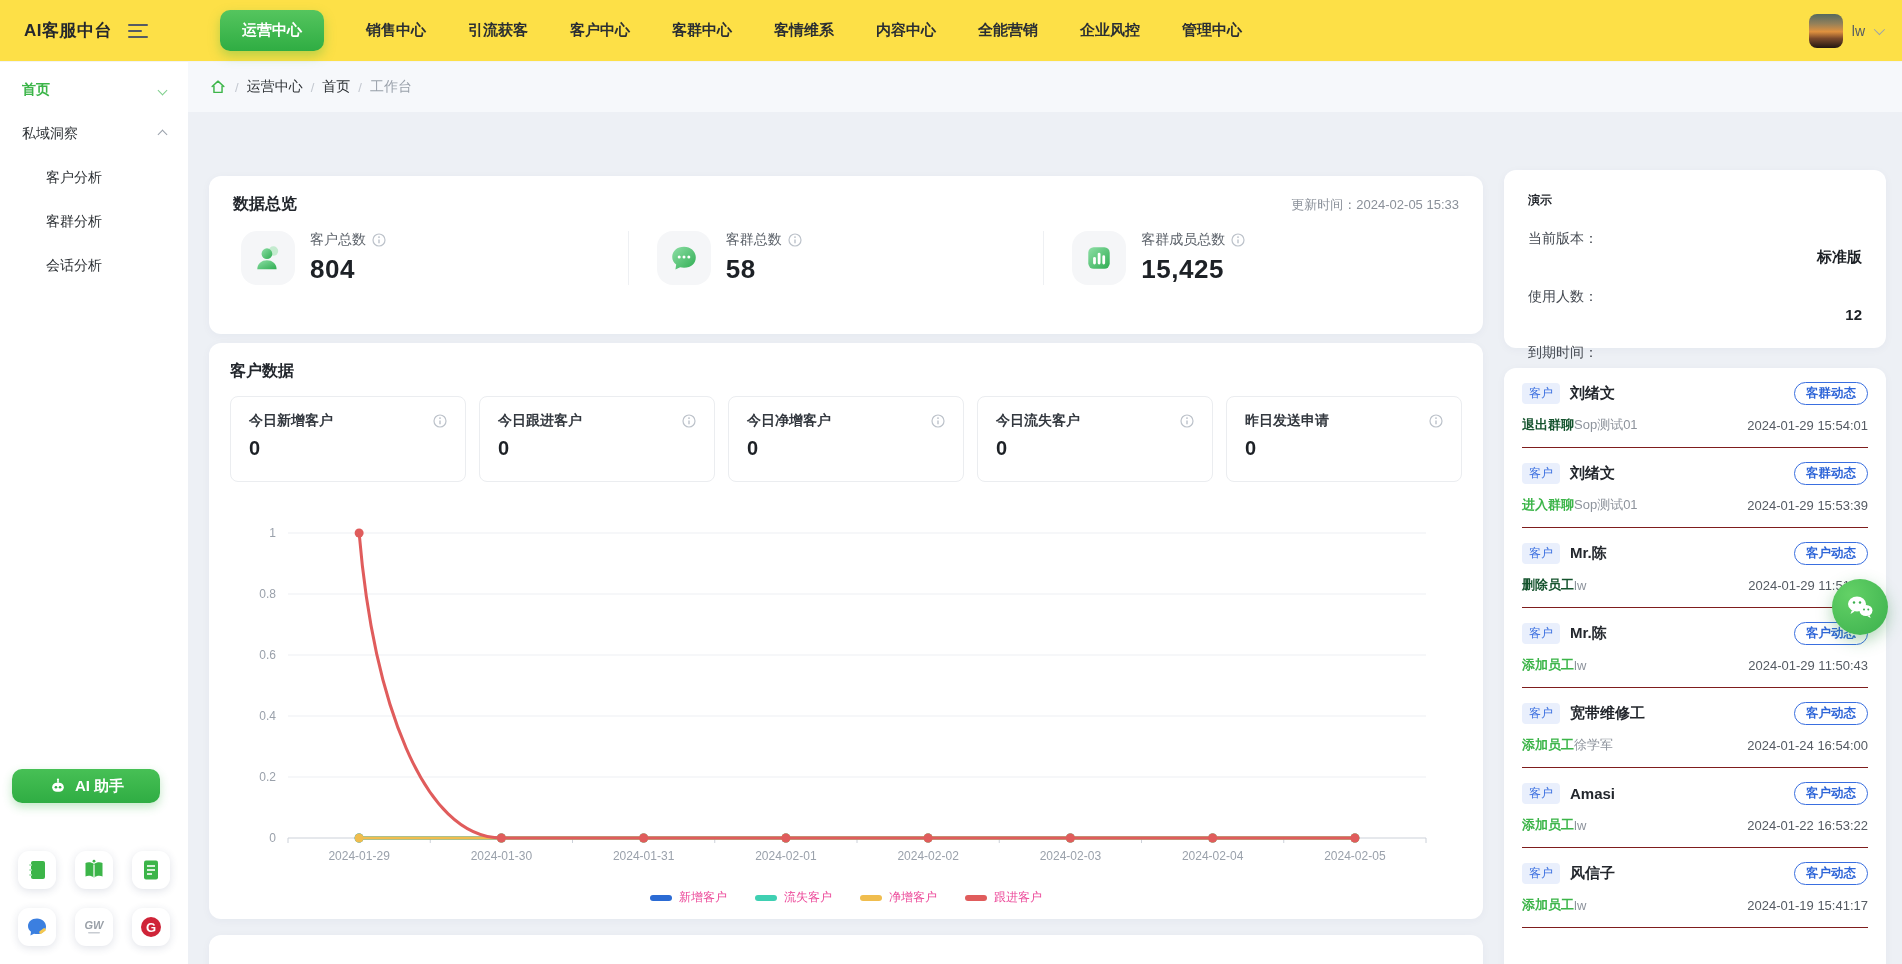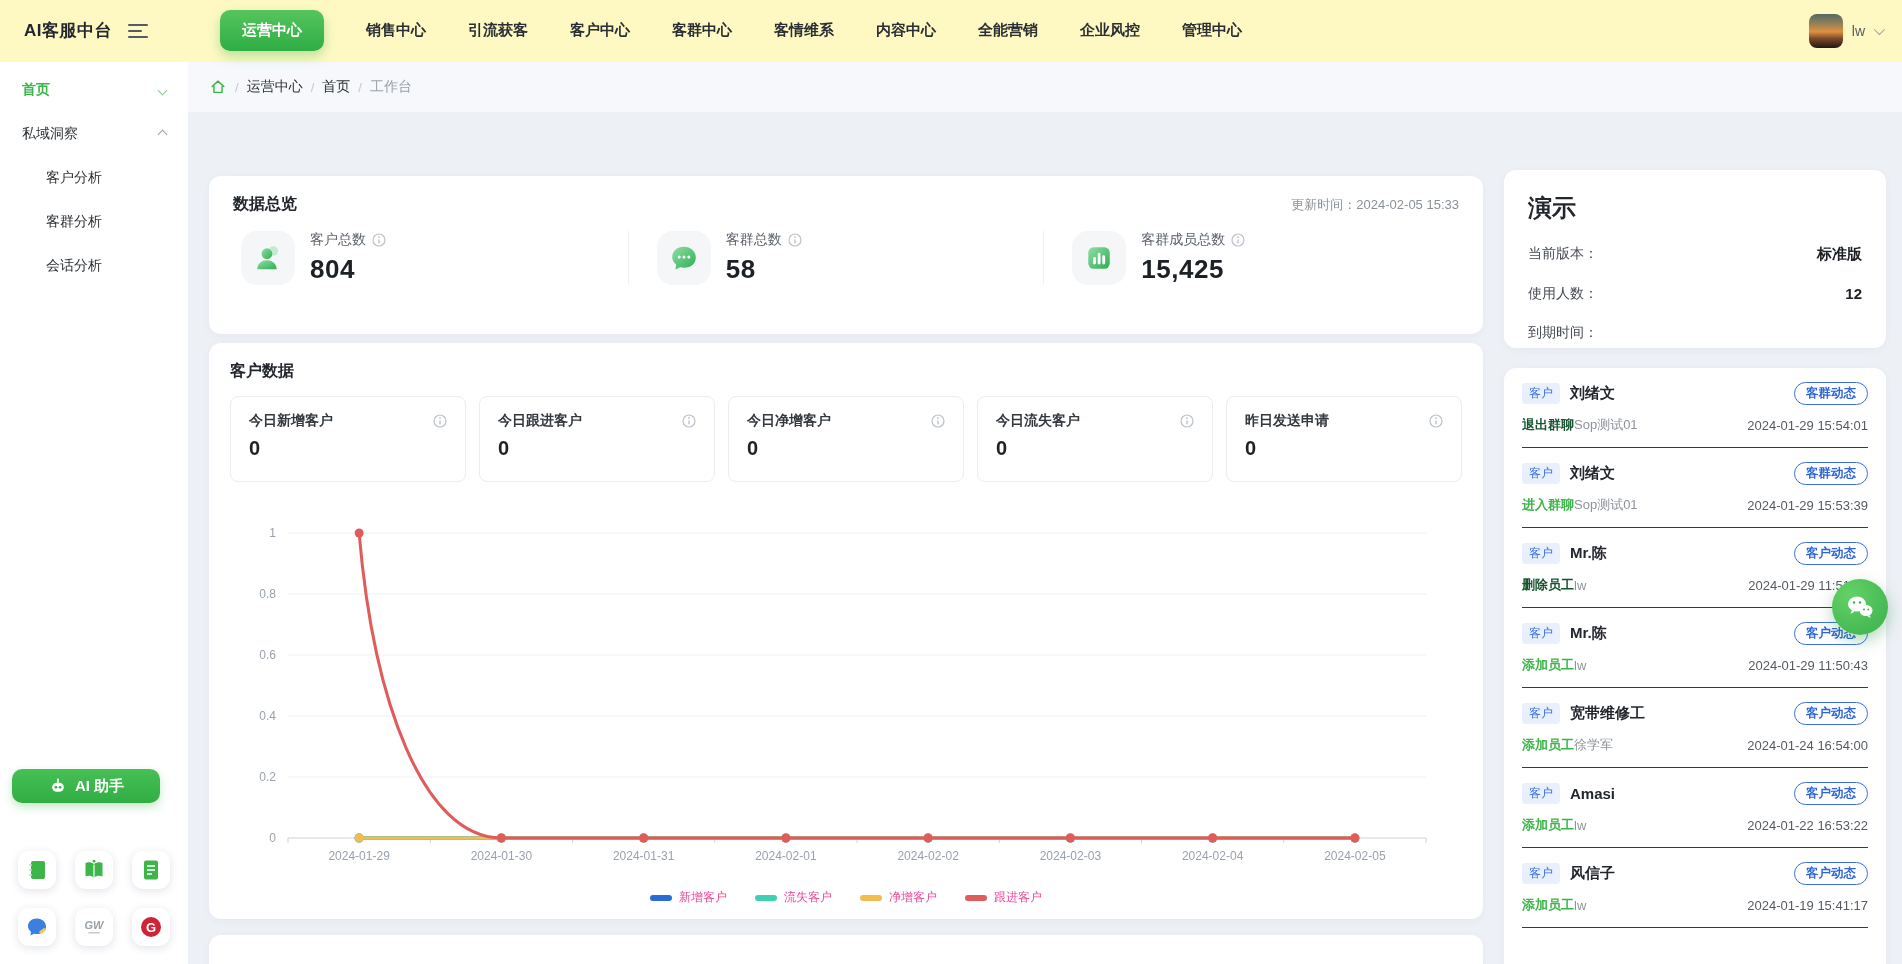--- a/index.html
+++ b/index.html
@@ -1,21 +1,21 @@
 <!DOCTYPE html>
 <html><head>
 <meta charset="utf-8">
 <style>
   * { box-sizing: border-box; margin: 0; padding: 0; }
   html,body { width:1902px; height:964px; overflow:hidden; }
   body { font-family:"Liberation Sans","DejaVu Sans",sans-serif; background:#edf0f5; color:#2b2f33; }
   .app { position:relative; width:1902px; height:964px; overflow:hidden; }
 
   
-  .topbar { position:absolute; top:0; left:0; right:0; height:62px; background:#fef9c3; display:flex; align-items:center; z-index:20; border-bottom:1px solid #f2f3f5; }
+  .topbar { position:absolute; top:0; left:0; right:0; height:62px; background:#fde047; display:flex; align-items:center; z-index:20; border-bottom:1px solid #f2f3f5; }
   .brand { margin-left:24px; font-size:17px; font-weight:600; color:#23272d; letter-spacing:.5px; }
   .menu-toggle { margin-left:16px; width:20px; cursor:pointer; }
   .menu-toggle i { display:block; height:2px; background:#555b63; margin:4px 0; border-radius:1px; }
   .menu-toggle i:nth-child(2){ width:14px; }
   .nav { display:flex; align-items:center; gap:42px; margin-left:72px; }
   .nav-item { font-size:15px; font-weight:600; color:#2b2f33; cursor:pointer; white-space:nowrap; }
   .nav-item.active { background:linear-gradient(180deg,#55c55e,#2fad43); color:#fff; padding:11px 22px; border-radius:10px; box-shadow:0 5px 12px rgba(56,178,70,.35); }
   .userbox { margin-left:auto; margin-right:20px; display:flex; align-items:center; gap:9px; cursor:pointer; }
   .avatar-sq { width:34px; height:34px; border-radius:8px; }
   .sunset { background:linear-gradient(180deg,#56695f 0%,#93805a 28%,#e0913f 52%,#7c4a2b 72%,#221710 100%); }
@@ -73,22 +73,22 @@
   .cd-box-value { font-size:20px; font-weight:700; color:#1d2126; margin-top:7px; }
   .chart-wrap { margin-top:26px; }
   .legend { display:flex; justify-content:center; gap:28px; margin-top:12px; }
   .legend-item { display:flex; align-items:center; gap:7px; cursor:pointer; }
   .legend-dash { width:22px; height:6px; border-radius:3px; }
   .legend-label { font-size:12px; color:#ec4899; }
   .bottom-strip { margin-top:16px; height:80px; }
 
   
   .demo-card { height:178px; padding:22px 24px; }
-  .demo-title { font-size:24px; font-weight:700; color:#23272d; }
-  .demo-row { display:flex; margin-top:21px; }
+  .demo-title { font-size:12px; font-weight:700; color:#23272d; }
+  .demo-row { display:flex; margin-top:21px;flex-direction:column; }
   .demo-label { font-size:14px; color:#454a52; }
   .demo-value { margin-left:auto; font-size:15px; font-weight:600; color:#1d2126; }
 
   .act-card { margin-top:20px; height:640px; overflow:hidden; }
   .act-head { height:48px; background:linear-gradient(100deg,#37ae4b 0%,#5ec851 55%,#8edc63 100%); border-radius:12px 12px 24px 0; display:flex; align-items:center; padding:0 18px; }
   .act-title { font-size:16px; font-weight:700; color:#16381e; }
   .act-arrow { margin-left:auto; width:26px; height:26px; border-radius:50%; background:#fff; display:flex; align-items:center; justify-content:center; font-size:14px; font-weight:700; color:#23272d; cursor:pointer; }
   .act-item { margin:0 18px; padding:14px 0 13px; border-bottom:1px solid #7f1d1d; }
   .act-r1 { display:flex; align-items:center; gap:10px; }
   .act-tag { background:#e9effc; color:#3a6fe0; font-size:12px; padding:2px 7px; border-radius:4px; }

